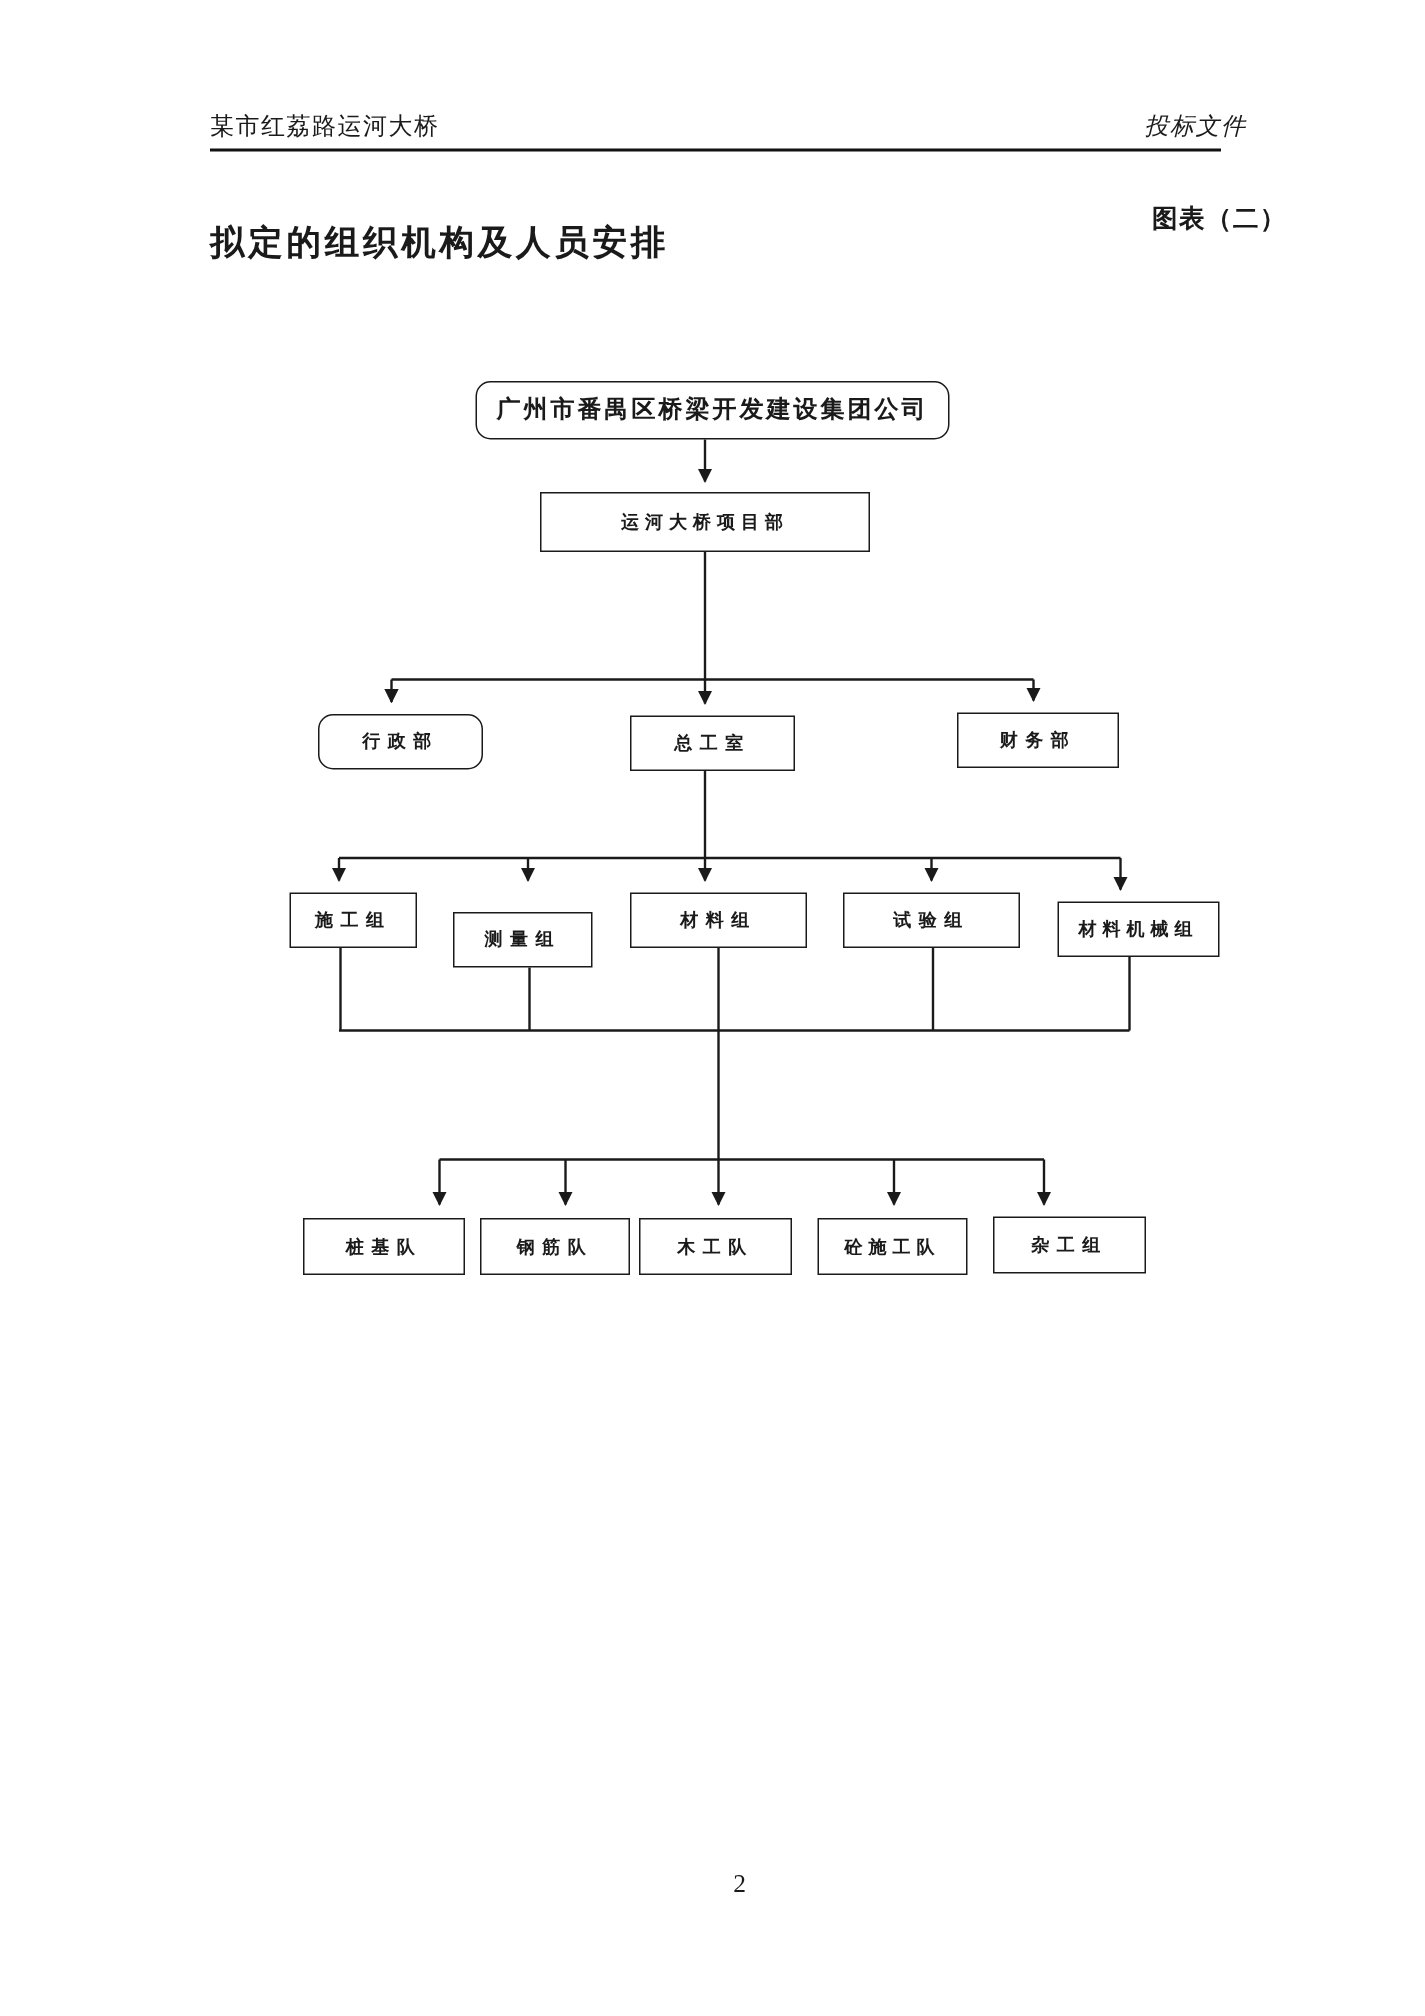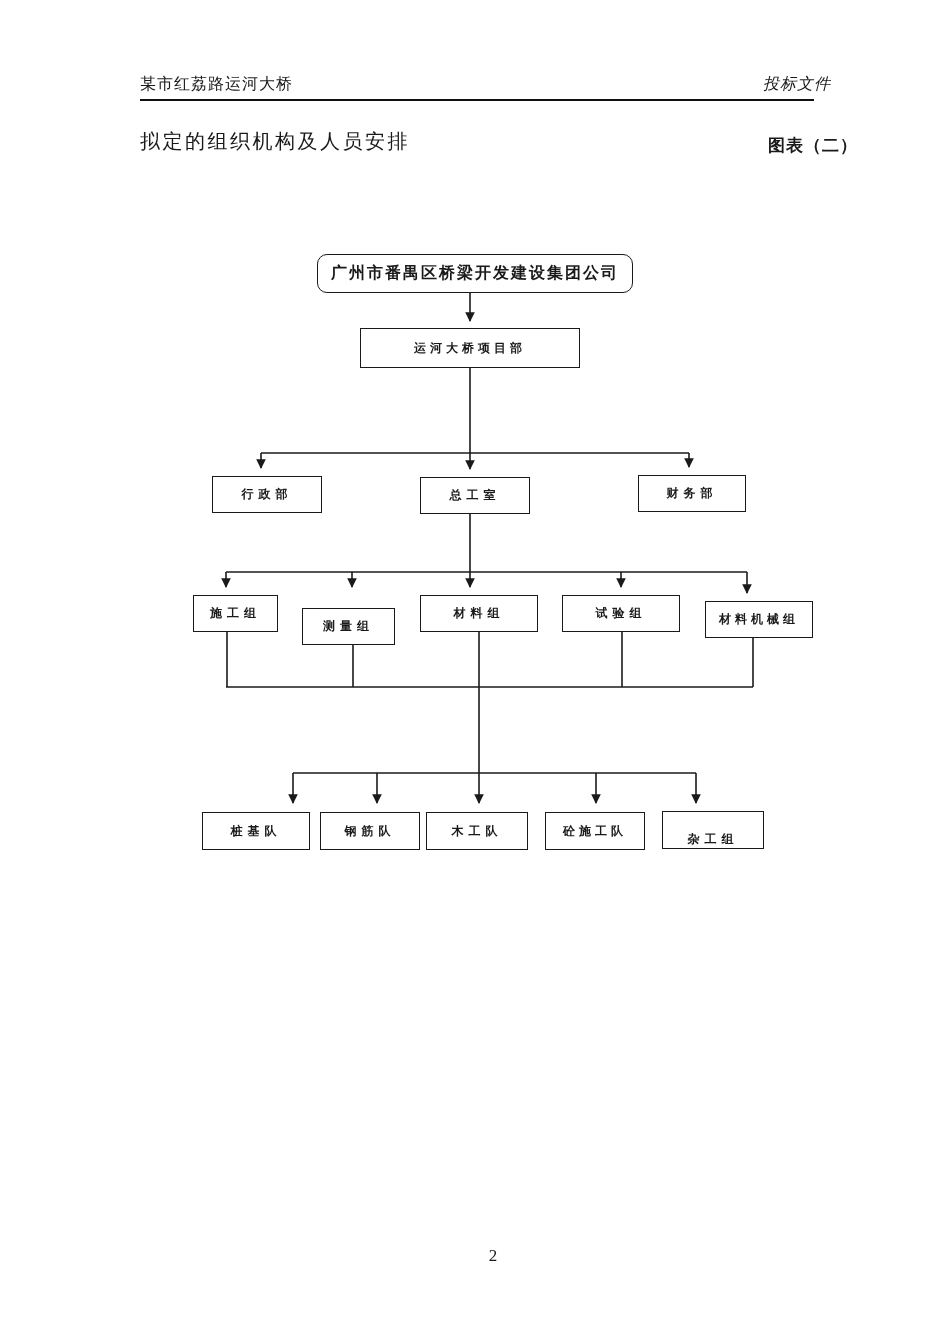--- a/index.html
+++ b/index.html
@@ -11,21 +11,21 @@
     font-family: "Liberation Serif", "DejaVu Serif", serif;
     color: #1a1a1a;
     overflow: hidden;
     padding-left: 36px;
   }
   
   .hdr-left  { position: absolute; left: 140px; top: 74px; font-size: 16px; letter-spacing: 1px; }
   .hdr-right { position: absolute; right: 155px; top: 74px; font-size: 16px; letter-spacing: 1px; font-style: italic; }
   .hdr-rule  { position: absolute; left: 140px; top: 99px; width: 674px; height: 2.4px; background: #111; }
   
-  .title-left  { position: absolute; left: 140px; top: 128px; font-size: 20px; font-weight: normal; letter-spacing: 2.5px; }
+  .title-left  { position: absolute; left: 140px; top: 146px; font-size: 23px; font-weight: bold; letter-spacing: 2.5px; }
   .title-right { position: absolute; right: 128px; top: 134px; font-size: 17px; font-weight: bold; letter-spacing: 1px; }
   
   .chart { position: absolute; left: 0; top: 0; width: 950px; height: 900px; }
   .chart svg { position: absolute; left: 0; top: 0; }
   .node {
     position: absolute;
     box-sizing: border-box;
     border: 1.6px solid #1a1a1a;
     background: #ffffff;
     display: flex;
@@ -90,21 +90,21 @@
     </svg>
 
     <div class="node root" style="left:317px; top:254px; width:316px; height:39px;border-radius:10px;">
       <span>广州市番禺区桥梁开发建设集团公司</span>
     </div>
 
     <div class="node wide7" style="left:360px; top:328px; width:220px; height:40px;">
       <span>运河大桥项目部</span>
     </div>
 
-    <div class="node" style="left:212px; top:476px; width:110px; height:37px;">
+    <div class="node" style="left:212px; top:476px; width:110px; height:37px;border-radius:10px;">
       <span>行政部</span>
     </div>
     <div class="node" style="left:420px; top:477px; width:110px; height:37px;">
       <span>总工室</span>
     </div>
     <div class="node" style="left:638px; top:475px; width:108px; height:37px;">
       <span>财务部</span>
     </div>
 
     <div class="node" style="left:193px; top:595px; width:85px; height:37px;">
@@ -128,20 +128,20 @@
     </div>
     <div class="node" style="left:320px; top:812px; width:100px; height:38px;">
       <span>钢筋队</span>
     </div>
     <div class="node" style="left:426px; top:812px; width:102px; height:38px;">
       <span>木工队</span>
     </div>
     <div class="node wide7" style="left:545px; top:812px; width:100px; height:38px;">
       <span>砼施工队</span>
     </div>
-    <div class="node" style="left:662px; top:811px; width:102px; height:38px;align-items:flex-end;">
+    <div class="node" style="left:662px; top:811px; width:102px; height:38px;">
       <span>杂工组</span>
     </div>
   </div>
 
   <div class="page-num">2</div>
 
 </div>
 
 </body></html>

